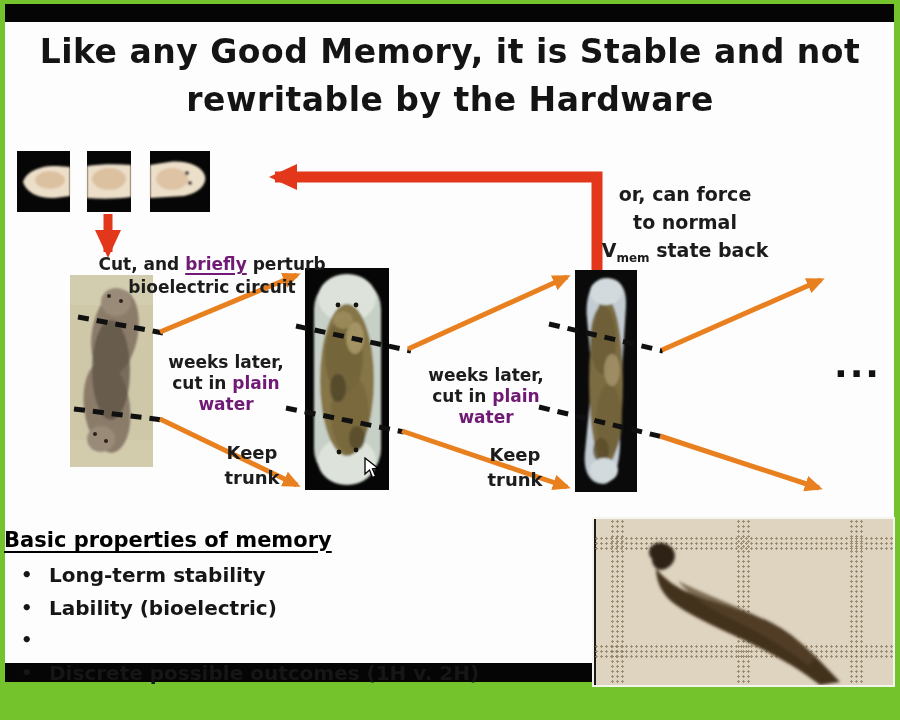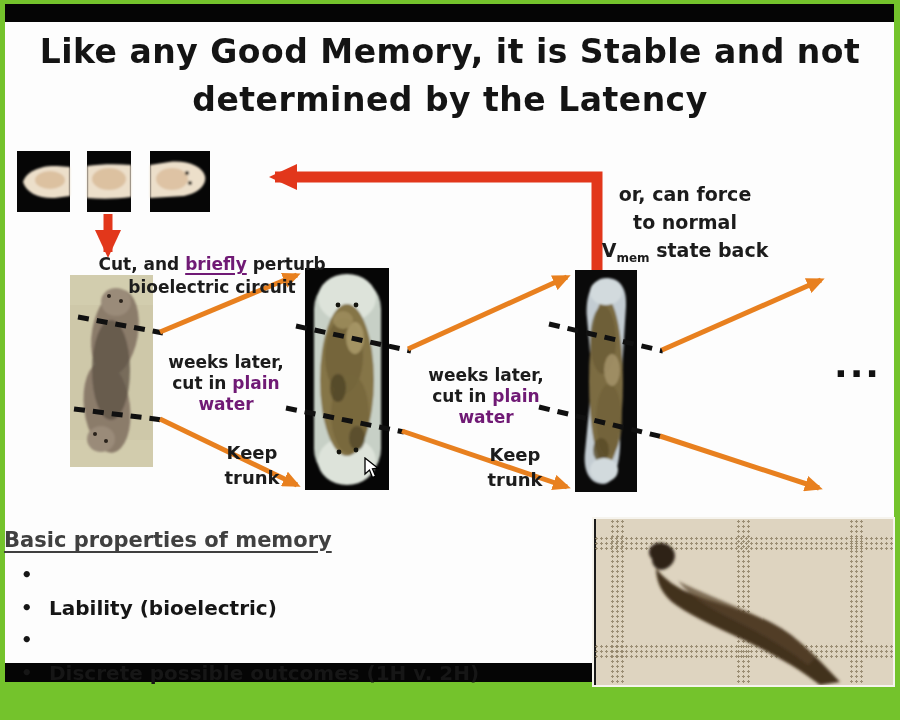--- a/index.html
+++ b/index.html
@@ -18,21 +18,21 @@
   .force-label sub{font-size:12px;}
   .weeks-label{width:140px;font-size:17px;line-height:21px;}
   .weeks1{left:156px;top:320px;}
   .weeks2{left:416px;top:333px;}
   .keep-label{width:100px;font-size:18px;line-height:25px;}
   .keep1{left:202px;top:408px;}
   .keep2{left:465px;top:410px;}
   .red-em{color:#701a75;}
   .red-em.u{text-decoration:underline;text-decoration-thickness:2px;text-underline-offset:3px;}
   .ellipsis{left:834px;top:344px;font-size:36px;font-weight:900;color:#111;letter-spacing:2px;}
-  .mem-heading{left:4px;top:528px;font-size:21px;font-weight:700;color:#404040;text-decoration:underline;text-decoration-thickness:2px;text-underline-offset:4px;}
+  .mem-heading{left:4px;top:528px;font-size:21px;font-weight:700;color:#000000;text-decoration:underline;text-decoration-thickness:2px;text-underline-offset:4px;}
   .mem-list{left:16px;top:560px;width:520px;}
   .mem-row{display:flex;align-items:flex-start;height:32.5px;font-size:20px;font-weight:700;color:#161616;line-height:30px;}
   .mem-bullet{width:28px;padding-left:5px;font-size:18px;}
   .img-box{position:absolute;}
   .video-frame{left:592px;top:517px;width:303px;height:170px;background:#ded4c0;border:2px solid #f6f4ee;box-shadow:inset 2px 0 0 #1b1b1b;box-sizing:border-box;overflow:hidden;}
   .band{position:absolute;background-image:radial-gradient(circle,#8f8267 1.1px,transparent 1.3px);background-size:5px 5px;opacity:.85;}
   .band.v{top:0;bottom:0;width:15px;}
   .band.h{left:0;right:0;height:15px;}
   svg{display:block;}
   .overlay{left:0;top:0;pointer-events:none;}
@@ -41,21 +41,21 @@
 <body>
 
 <div class="stage">
   <div class="slide">
     <div class="bar top"></div>
     <div class="bar bottom"></div>
   </div>
 
   <div class="abs title">
     <div>Like any Good Memory, it is Stable and not</div>
-    <div>determined by the Latency</div>
+    <div>rewritable by the Hardware</div>
   </div>
 
   <div class="abs img-box" style="left:17px;top:151px;width:193px;height:61px;">
     <svg width="193" height="61" viewBox="0 0 193 61">
       <defs>
         <filter id="soft1" x="-20%" y="-20%" width="140%" height="140%">
             <feGaussianBlur stdDeviation="0.8"></feGaussianBlur>
           </filter>
       </defs>
       <rect x="0" y="0" width="53" height="61" fill="#060606"></rect>
@@ -231,20 +231,21 @@
     <div>Keep</div>
     <div>trunk</div>
   </div>
 
   <div class="abs ellipsis">...</div>
 
   <div class="abs mem-heading">Basic properties of memory</div>
   <div class="abs mem-list">
     <div class="mem-row">
       <span class="mem-bullet">•</span>
+      <span>Long-term stability</span>
     </div>
     <div class="mem-row">
       <span class="mem-bullet">•</span>
       <span>Lability (bioelectric)</span>
     </div>
     <div class="mem-row">
       <span class="mem-bullet">•</span>
     </div>
     <div class="mem-row">
       <span class="mem-bullet">•</span>

